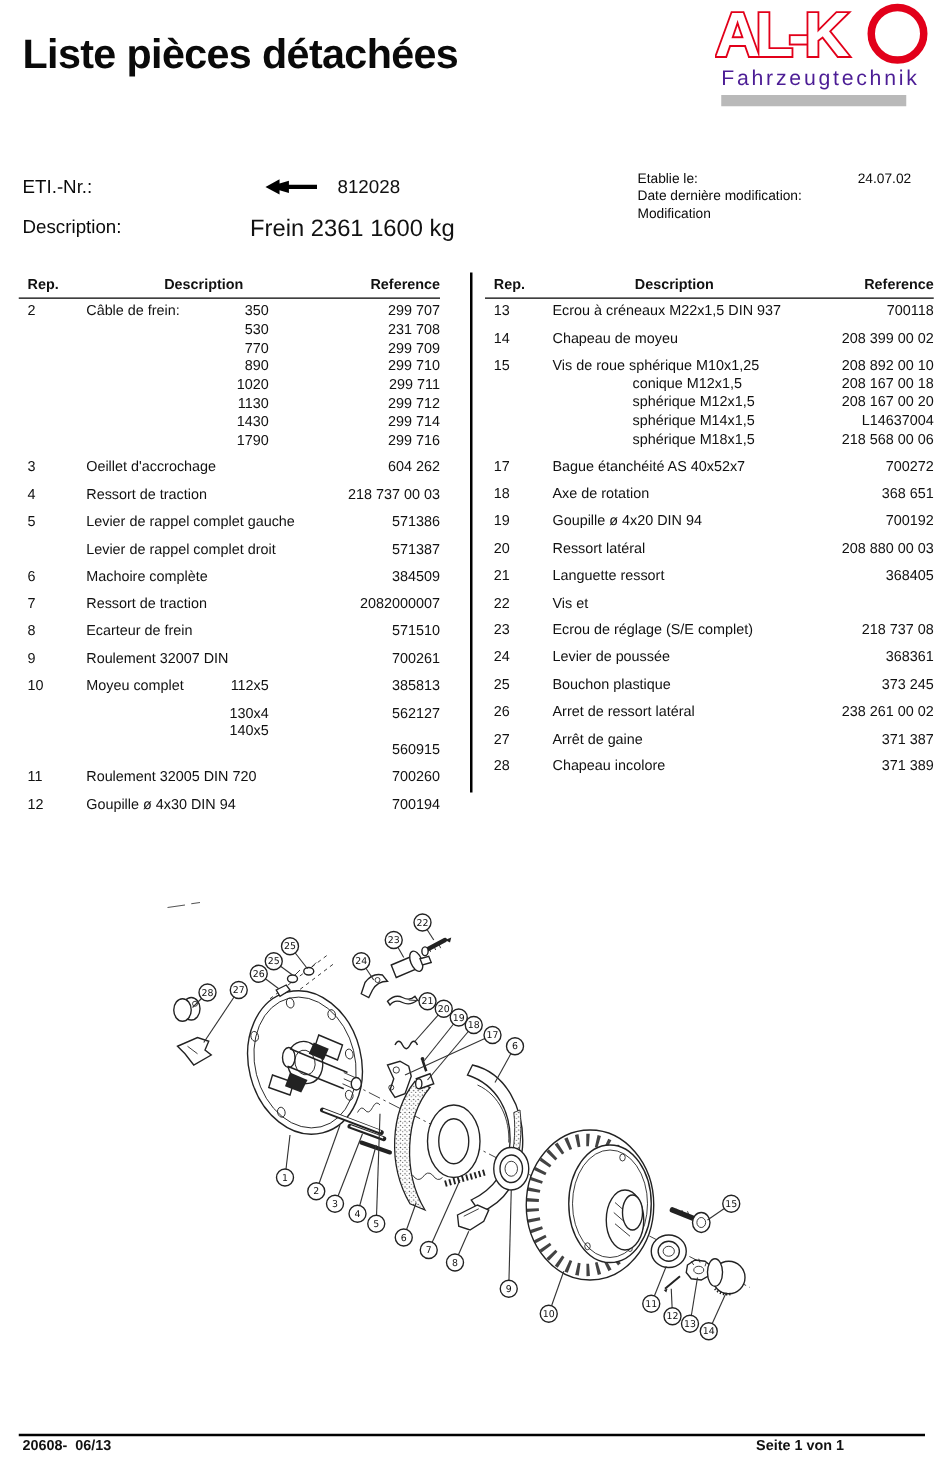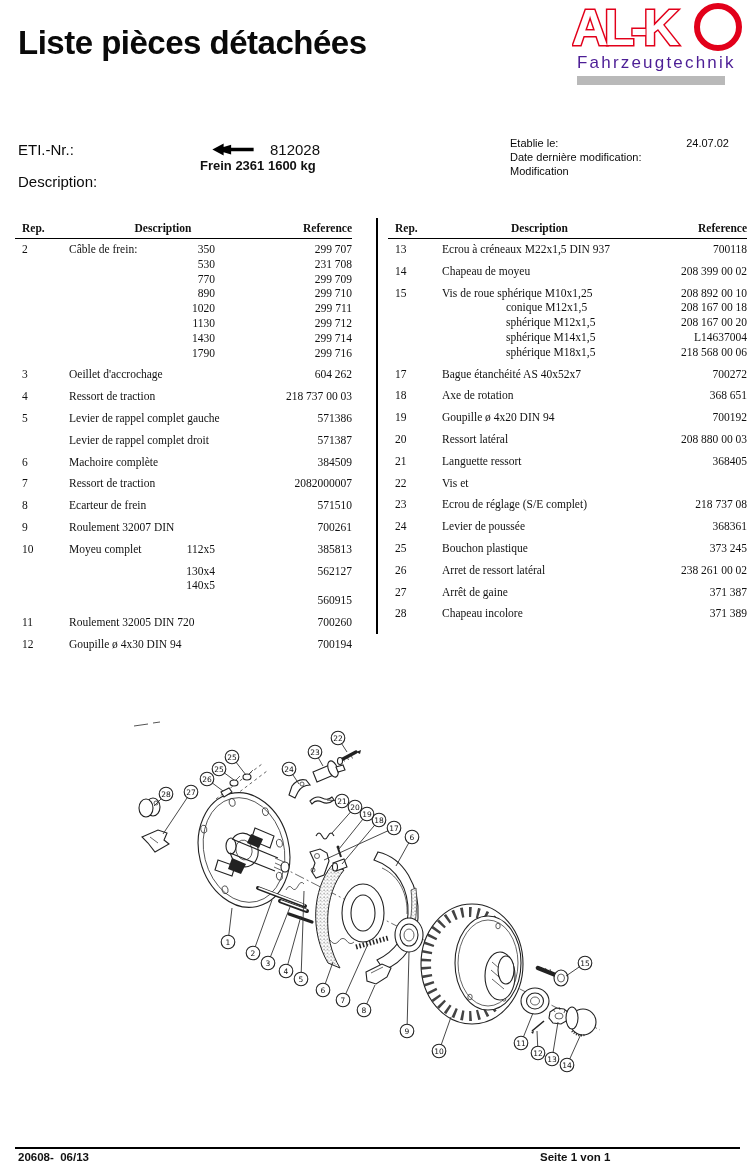--- a/index.html
+++ b/index.html
@@ -9,25 +9,25 @@
   
   .title{left:18px;top:24px;font-size:33px;font-weight:bold;letter-spacing:-0.5px;color:#0a0a0a;}
   .logo-wrap{left:572px;top:2px;width:176px;}
   .logo-sub{left:577px;top:53px;width:148px;font-size:17px;letter-spacing:2.2px;color:#4c1d95;}
   .logo-bar{left:577px;top:76px;width:148px;height:9px;background:#b9b9b9;}
   .meta-label{font-size:15px;color:#0a0a0a;}
   .eti-label{left:18px;top:141px;}
   .desc-label{left:18px;top:173px;}
   .eti-icon{left:212px;top:142px;width:42px;height:15px;}
   .eti-value{left:270px;top:141px;font-size:15px;}
-  .desc-value{left:200px;top:158px;font-size:13px;font-weight:bold;}
+  .desc-value{left:200px;top:173px;font-size:19px;}
   .meta-right{left:510px;top:136px;width:219px;font-size:11px;line-height:14px;color:#0a0a0a;}
   .meta-row{display:flex;justify-content:space-between;gap:37px;}
   
-  .ptable{position:absolute;top:222px;font-family:Liberation Serif, serif;}
+  .ptable{position:absolute;top:222px;}
   .ptable.left{left:15px;width:337px;}
   .ptable.right{left:388px;width:359px;}
   .thead{display:flex;font-size:11.5px;font-weight:bold;padding-bottom:4px;border-bottom:1.5px solid #000;}
   .thead .c-desc{text-align:center;}
   .tbody{margin-top:4px;}
   .trow{display:flex;font-size:11.5px;line-height:12.5px;margin-top:2.3px;}
   .trow.g{margin-top:9.3px;}
   .c-rep{flex:none;width:47px;padding-left:7px;}
   .c-desc{flex:1;}
   .c-desc.fixed{flex:none;width:88px;}
@@ -41,21 +41,21 @@
   .ln{fill:none;stroke:#222;stroke-width:1.1;}
   .lnt{fill:none;stroke:#222;stroke-width:0.7;}
   .wh{fill:#fff;stroke:#222;stroke-width:1.1;}
   .dk{fill:#222;stroke:none;}
   .ldr{stroke:#333;stroke-width:0.9;}
   .cb{fill:#fff;stroke:#222;stroke-width:1.1;}
   .cn{font-family:"DejaVu Sans",sans-serif;font-size:7.5px;text-anchor:middle;fill:#111;}
   
   .footer-line{left:15px;top:1147px;width:725px;height:2px;background:#000;}
   .footer-left{left:18px;top:1151px;font-size:11.5px;font-weight:bold;white-space:pre;}
-  .footer-right{left:540px;top:1151px;width:200px;text-align:left;font-size:11.5px;font-weight:bold;}
+  .footer-right{left:540px;top:1151px;width:200px;text-align:center;font-size:11.5px;font-weight:bold;}
 </style>
 </head>
 <body>
 
 <div>
 
   <div class="abs title">Liste pièces détachées</div>
 
   <div class="abs logo-wrap">
     <svg width="176" height="52" viewBox="0 0 176 52">

